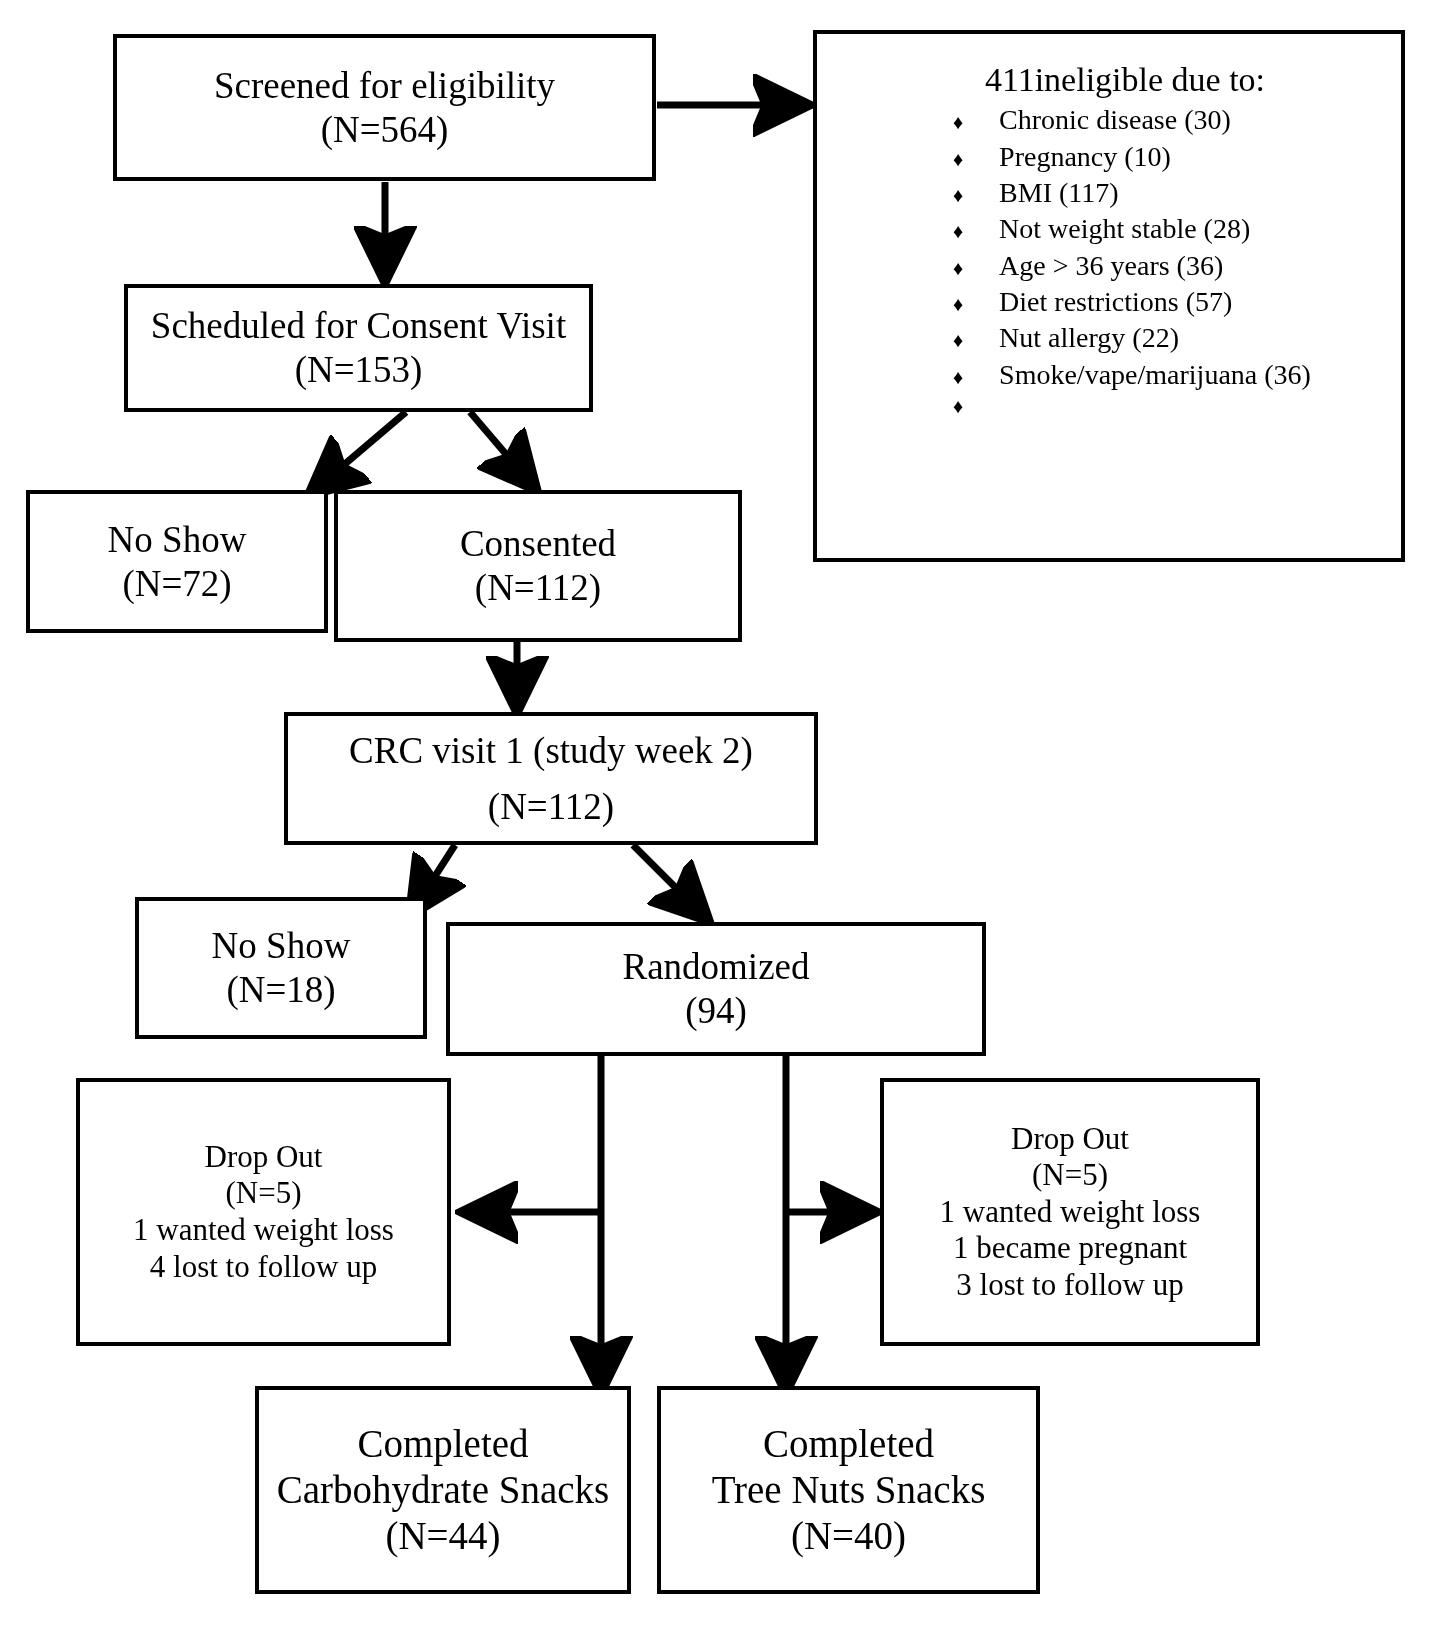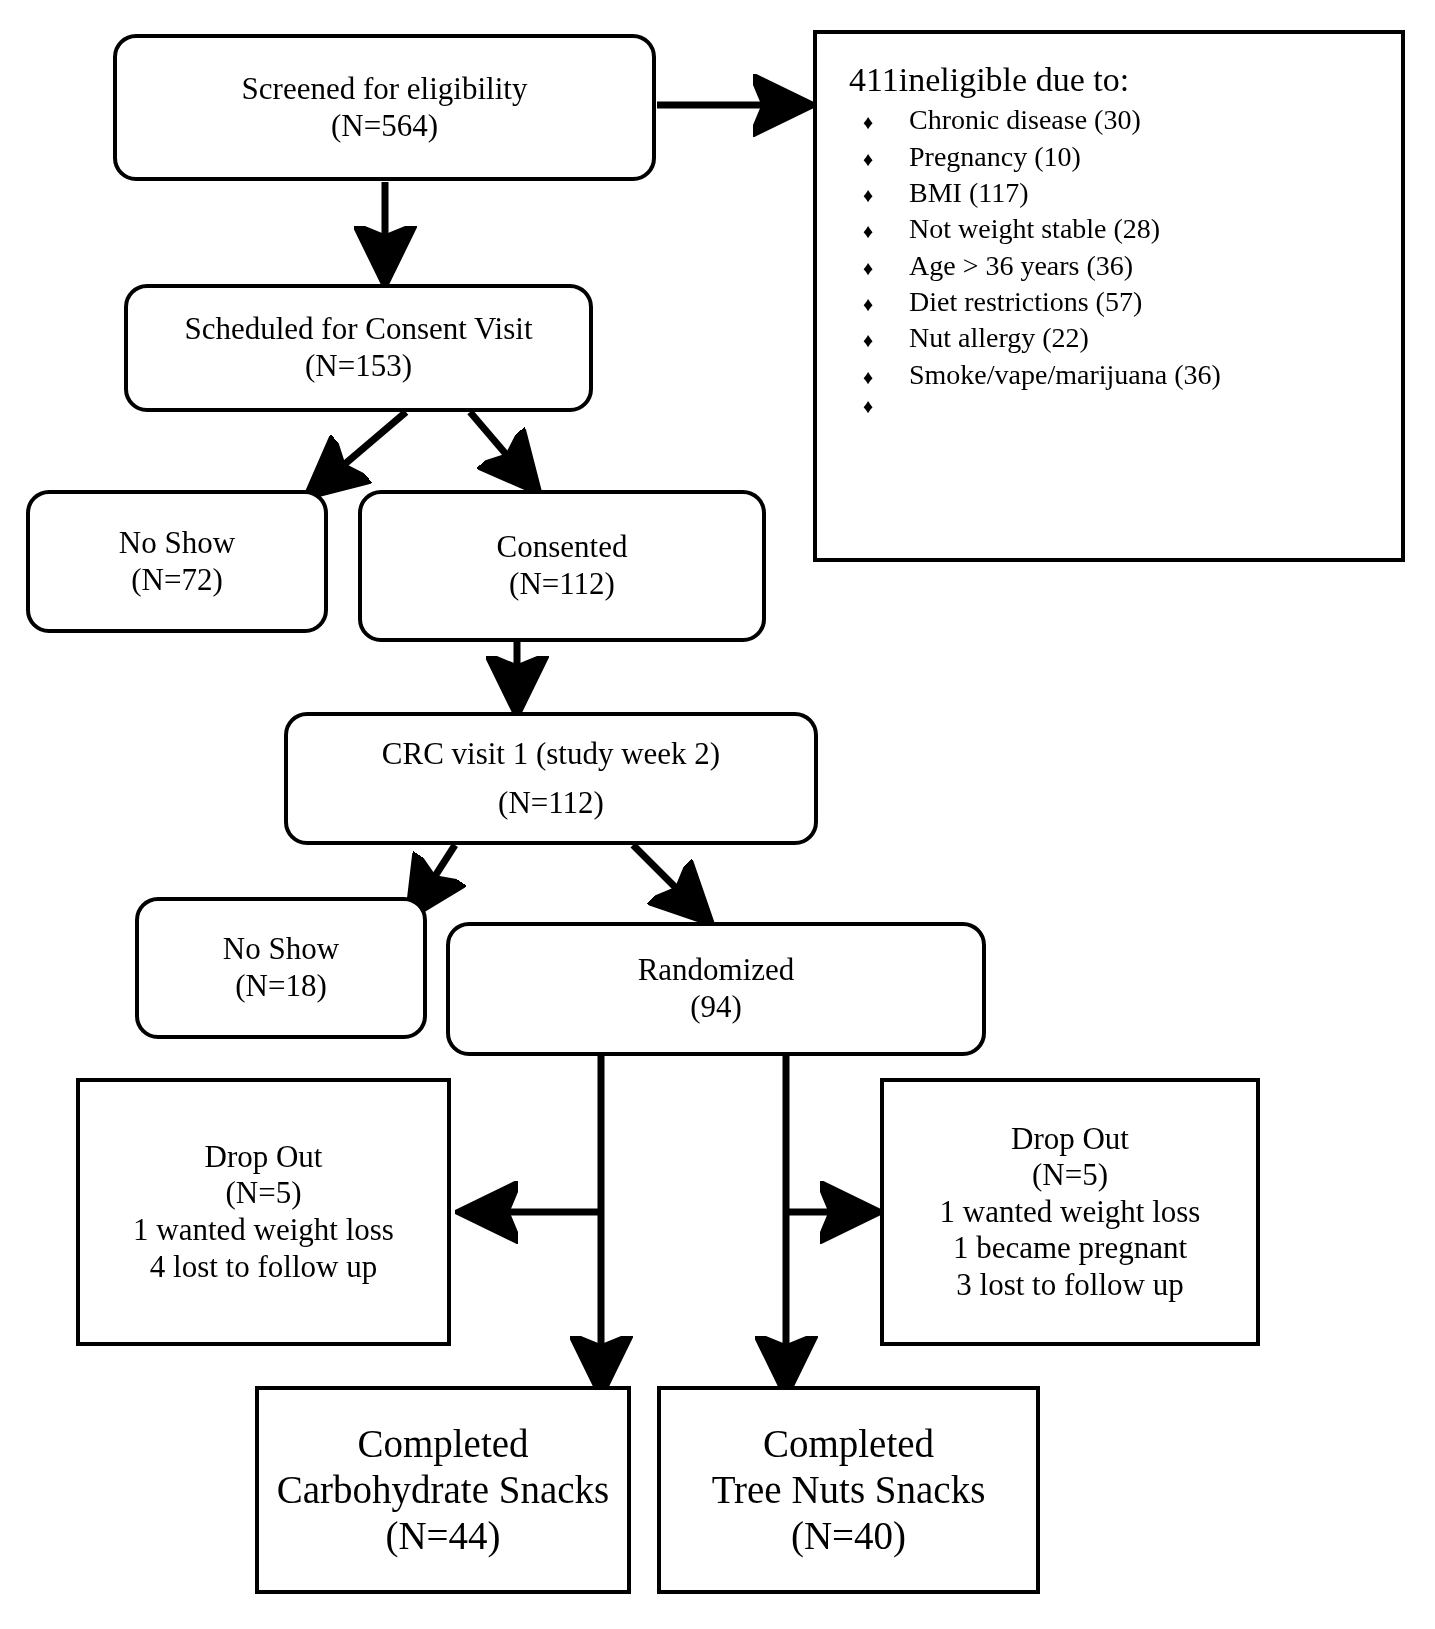--- a/index.html
+++ b/index.html
@@ -26,27 +26,27 @@
     align-items: center;
     justify-content: center;
     text-align: center;
     line-height: 1.18;
     z-index: 2;
   }
   .node .line {
     display: block;
     white-space: nowrap;
   }
-  .fs-big   { font-size: 31px; border-radius: 23px; }
+  .fs-big   { font-size: 37px; }
   .fs-mid   { font-size: 31px; }
   .fs-small { font-size: 39px; }
 
   
   #ineligible-box {
-    align-items: flex-start;
+    align-items: center;
     justify-content: flex-start;
     padding: 26px 0 0 32px;
     text-align: left;
   }
   #ineligible-title {
     font-size: 34px;
     display: block;
     margin-bottom: 2px;
   }
   .bullet-row {
@@ -158,21 +158,21 @@
   <div class="node fs-big" id="scheduled-box" style="left:124px; top:284px; width:469px; height:128px;">
     <span class="line">Scheduled for Consent Visit</span>
     <span class="line">(N=153)</span>
   </div>
 
   <div class="node fs-big" id="noshow1-box" style="left:26px; top:490px; width:302px; height:143px;">
     <span class="line">No Show</span>
     <span class="line">(N=72)</span>
   </div>
 
-  <div class="node fs-big" id="consented-box" style="left:334px; top:490px; width:408px; height:152px;margin-left:24px;">
+  <div class="node fs-big" id="consented-box" style="left:334px; top:490px; width:408px; height:152px;">
     <span class="line">Consented</span>
     <span class="line">(N=112)</span>
   </div>
 
   <div class="node fs-big" id="crc-box" style="left:284px; top:712px; width:534px; height:133px;gap:12px;">
     <span class="line">CRC visit 1 (study week 2)</span>
     <span class="line">(N=112)</span>
   </div>
 
   <div class="node fs-big" id="noshow2-box" style="left:135px; top:897px; width:292px; height:142px;">

